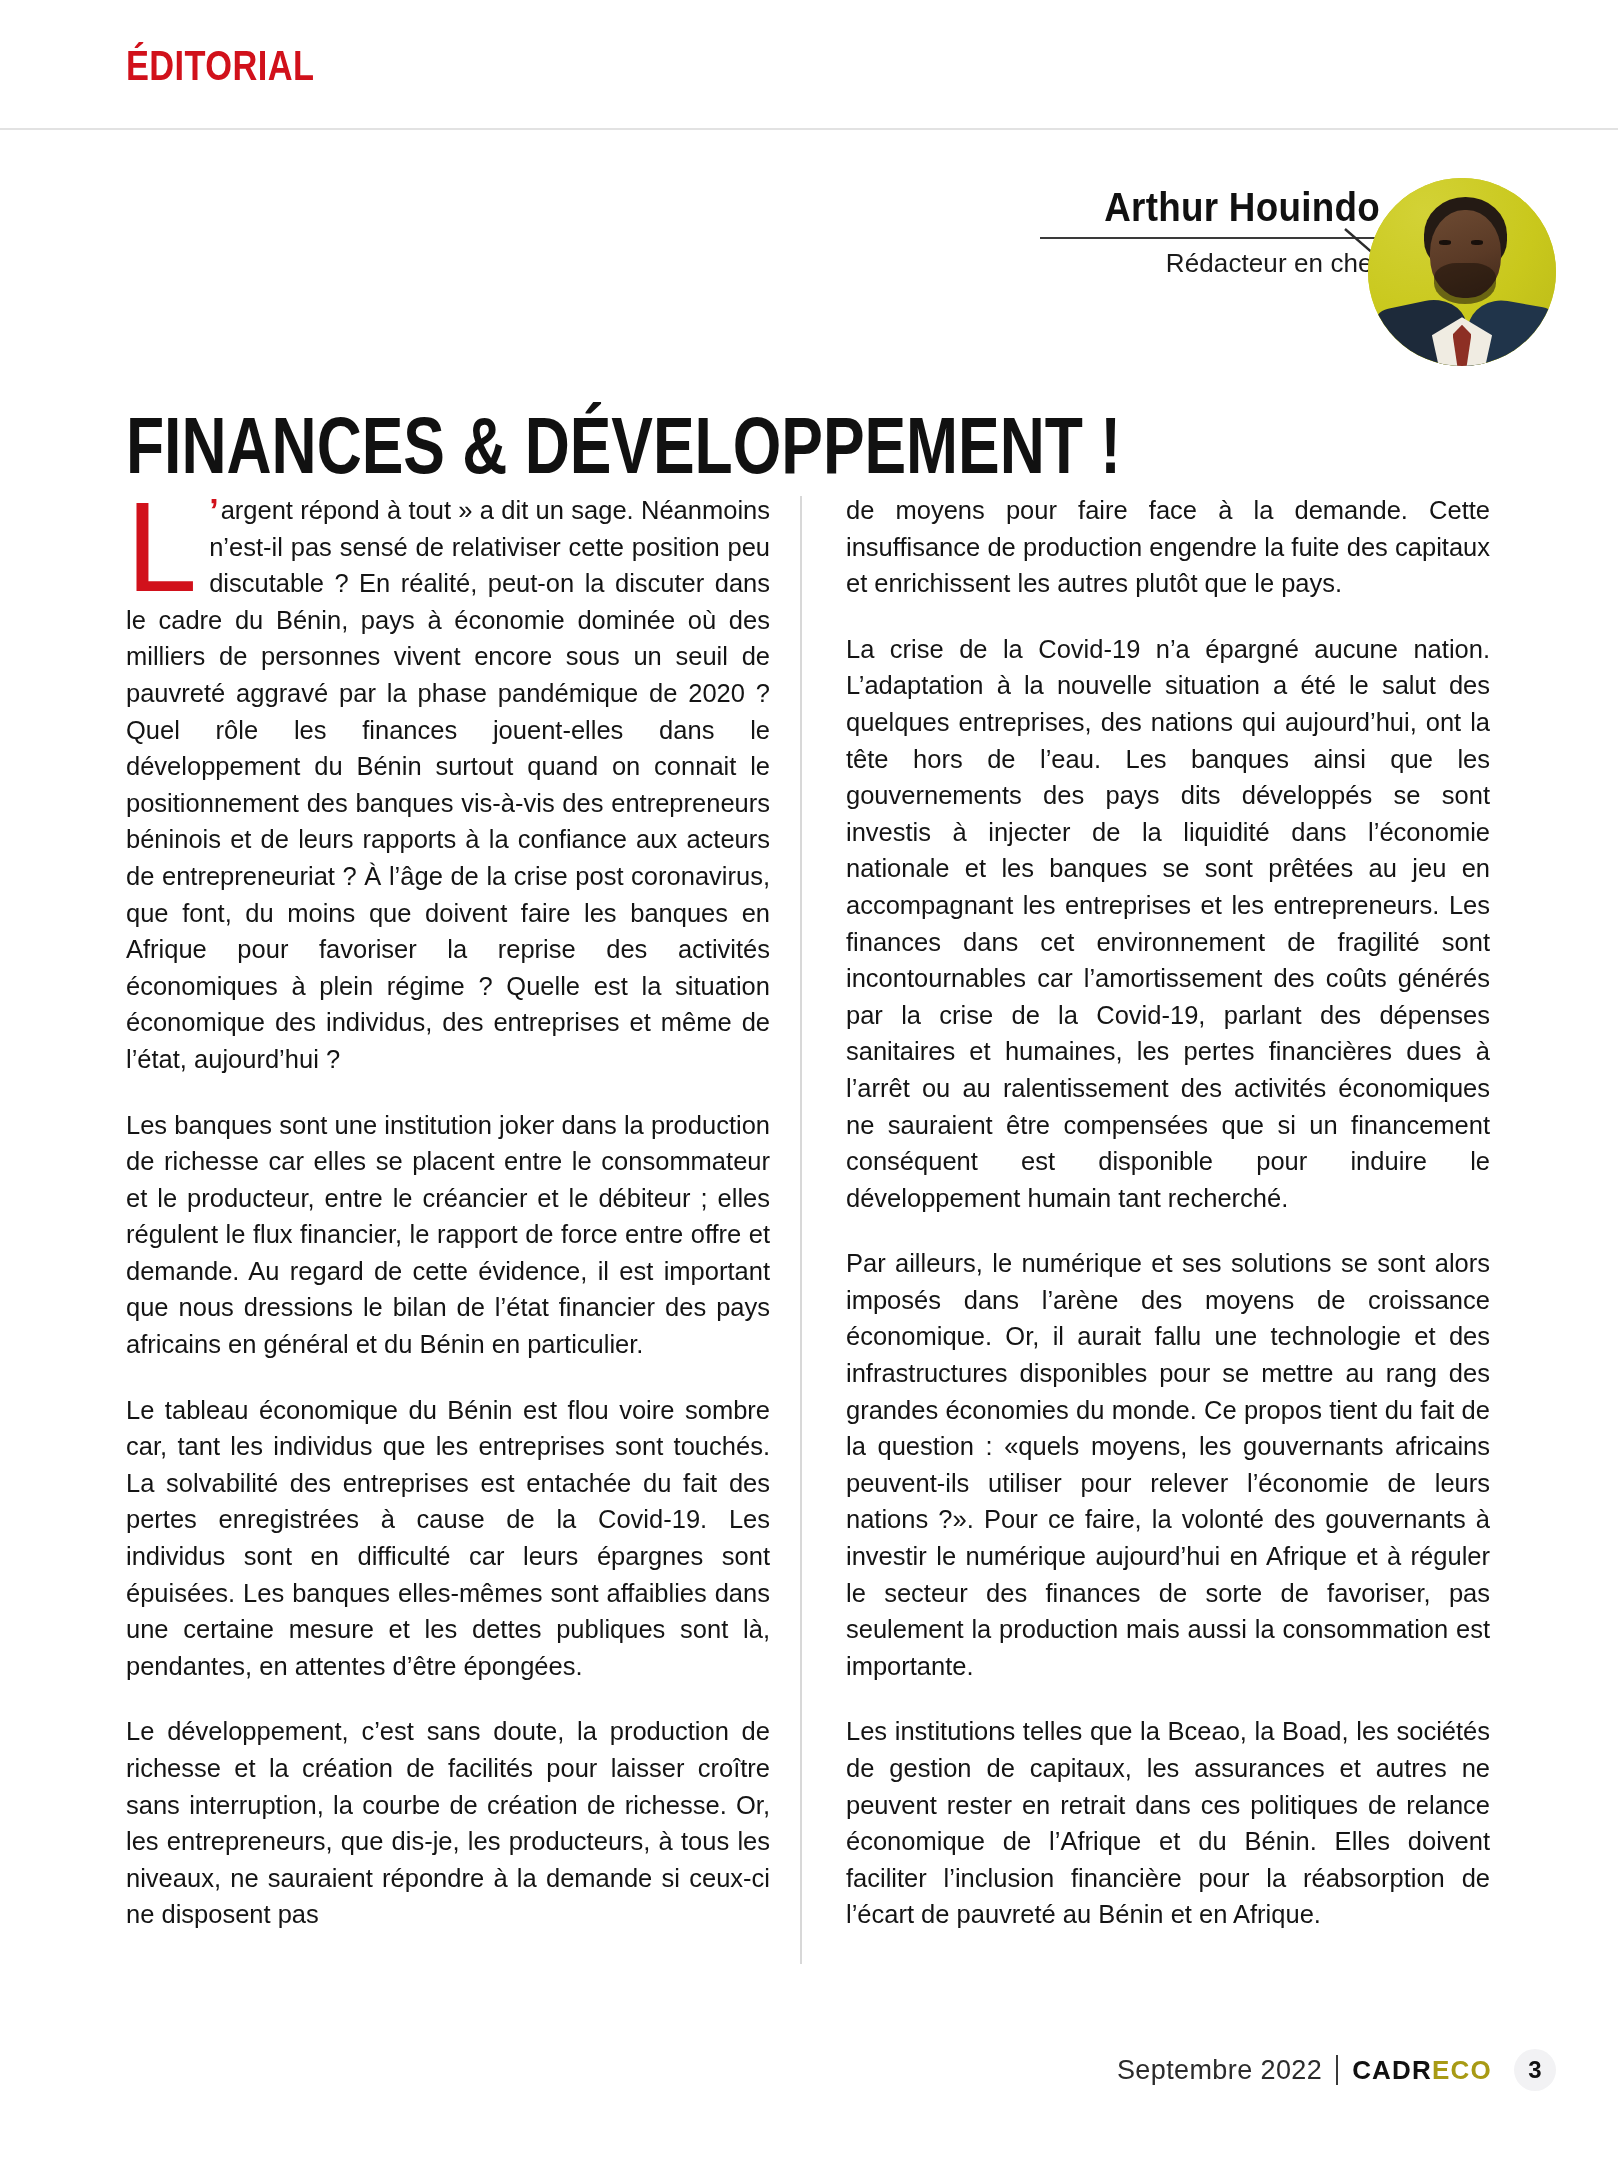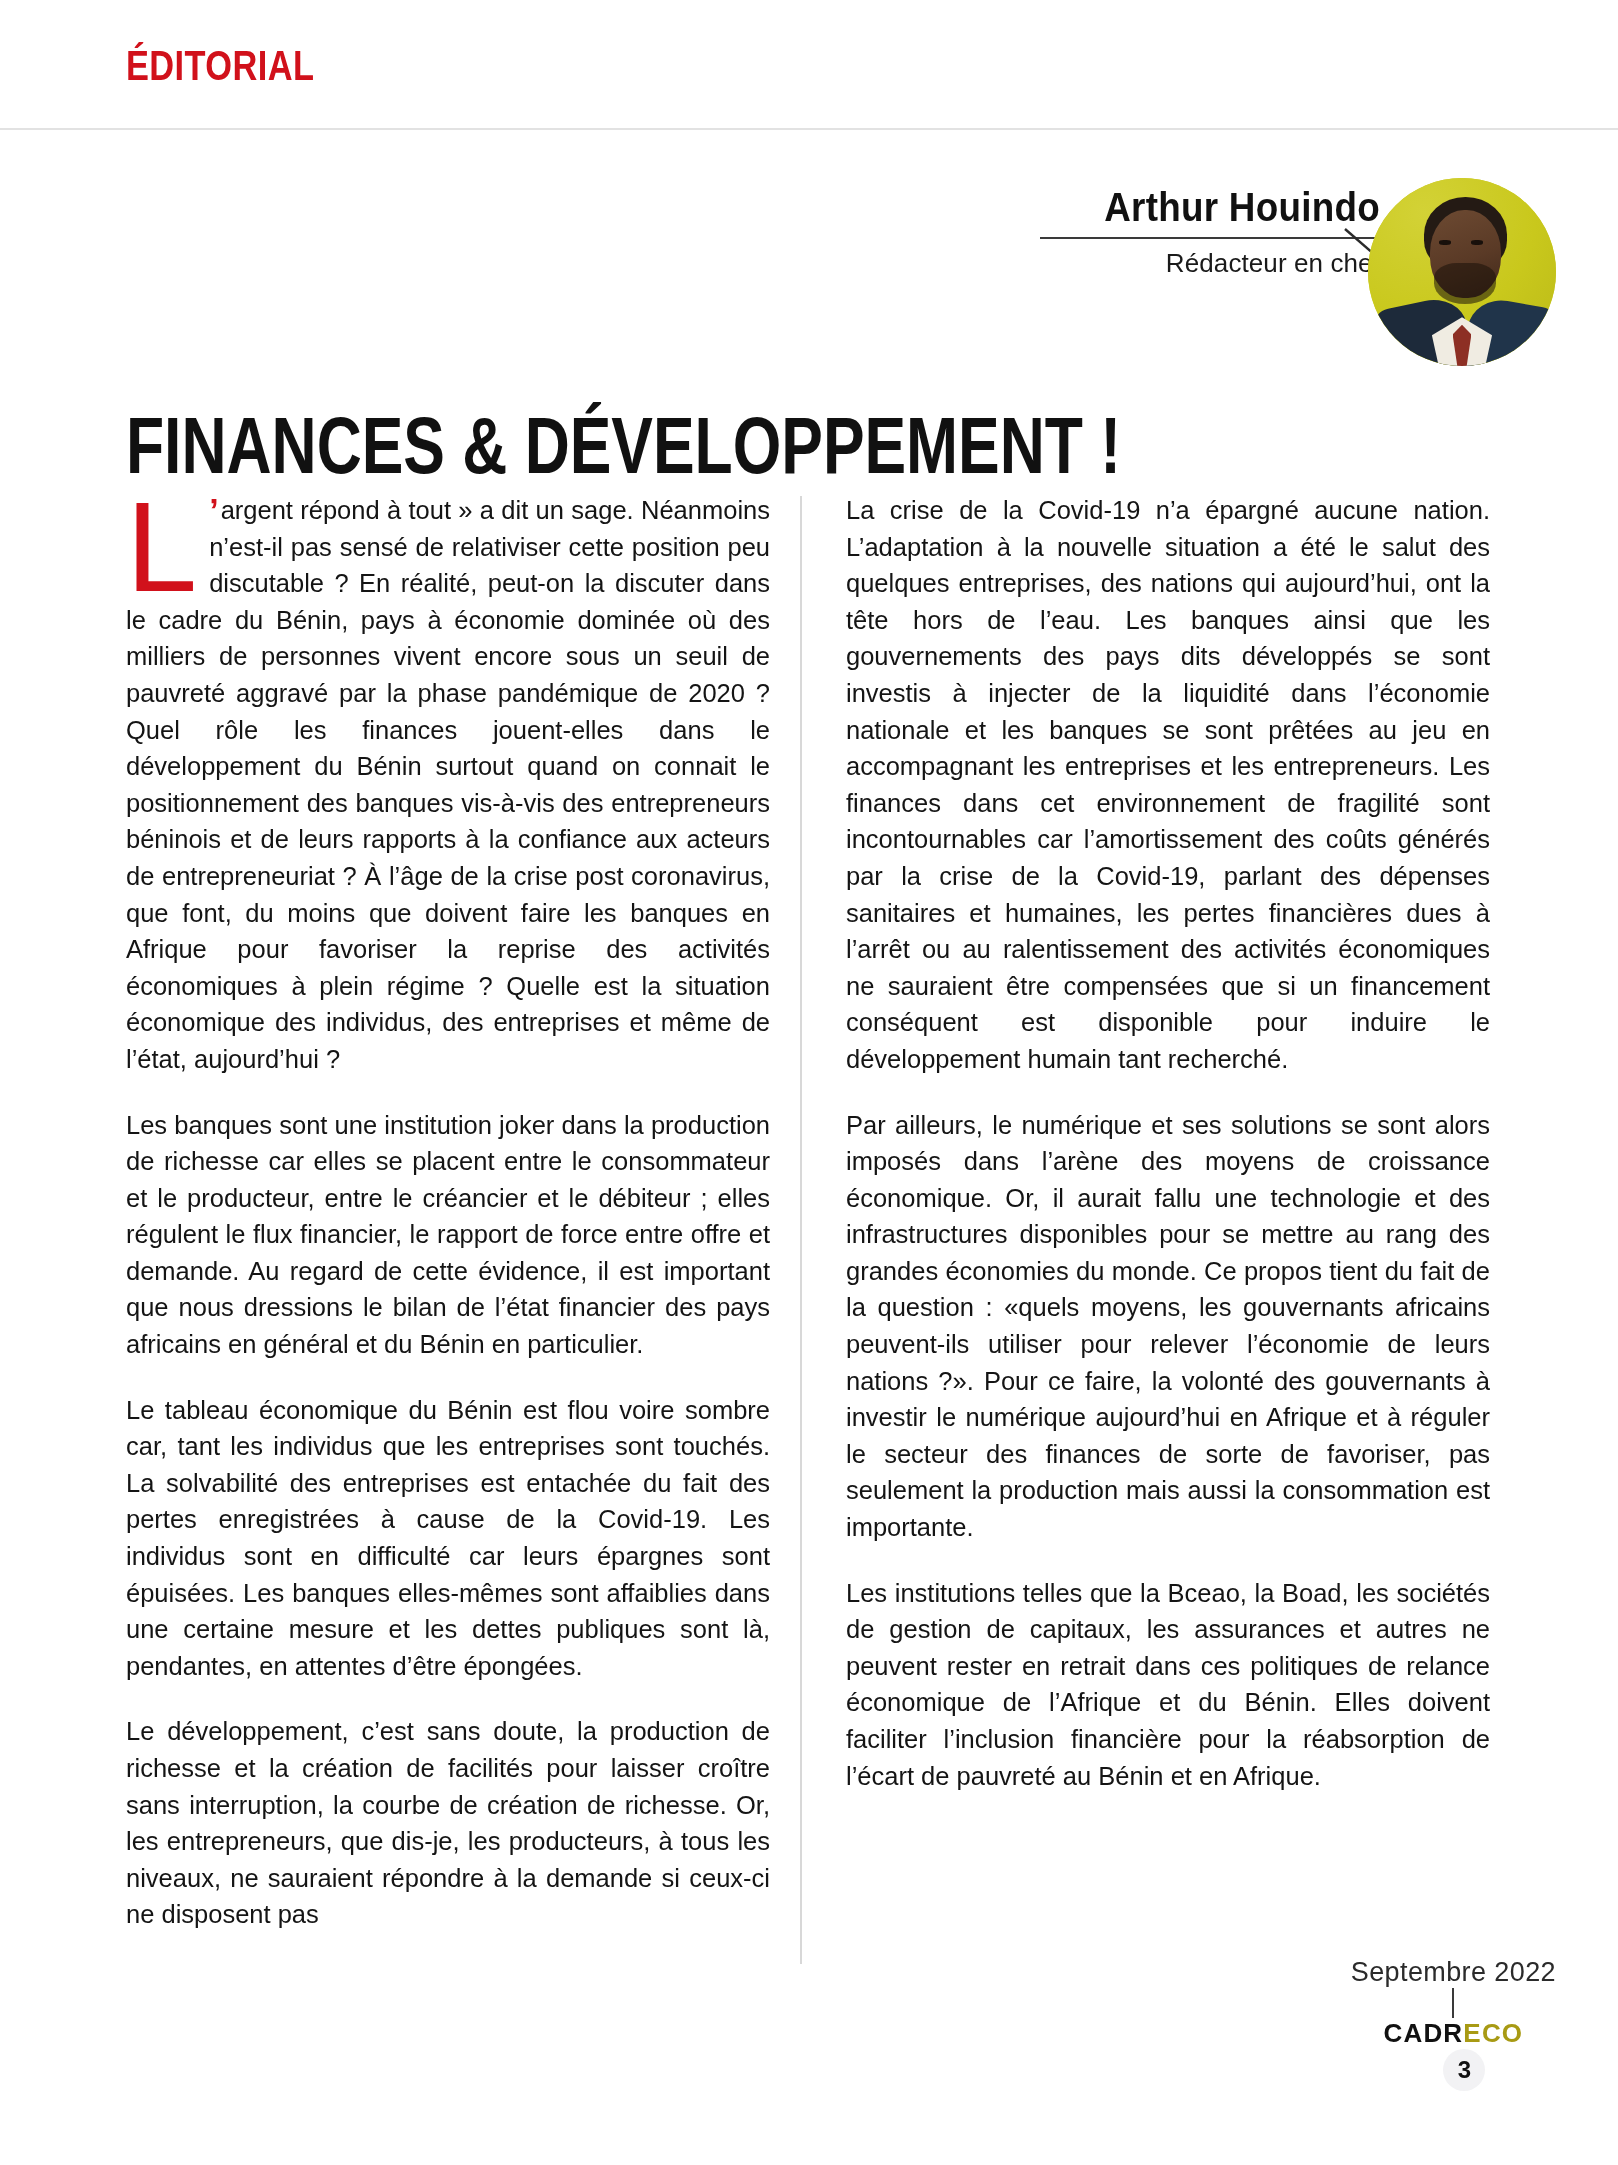--- a/index.html
+++ b/index.html
@@ -260,21 +260,20 @@
   }
 
   
   .footer {
     position: absolute;
     right: 62px;
     bottom: 74px;
     display: flex;
     align-items: center;
     gap: 0;
-    flex-direction: column;
   }
   .footer-date {
     font-family: "Liberation Sans", sans-serif;
     font-size: 27px;
     color: #2b2b2b;
     letter-spacing: 0.4px;
   }
   .footer-sep {
     margin: 0 14px;
     width: 2px;
@@ -344,20 +343,21 @@
     <div class="col-divider"></div>
 
     <div class="col left">
       <p class="dropcap-wrap"><span class="dropcap">L</span><span class="quote-open">’</span><span>argent répond à tout » a dit un sage. Néanmoins n’est-il pas sensé de relativiser cette position peu discutable ? En réalité, peut-on la discuter dans le cadre du Bénin, pays à économie dominée où des milliers de personnes vivent encore sous un seuil de pauvreté aggravé par la phase pandémique de 2020 ?  Quel rôle les finances jouent-elles dans le développement du Bénin surtout quand on connait le positionnement des banques vis-à-vis des entrepreneurs béninois et de leurs rapports à la confiance aux acteurs de entrepreneuriat ? À l’âge de la crise post coronavirus, que font, du moins que doivent faire les banques en Afrique pour favoriser la reprise des activités économiques à plein régime ?  Quelle est la situation économique des individus, des entreprises et même de l’état, aujourd’hui ?</span></p>
       <p>Les banques sont une institution joker dans la production de richesse car elles se placent entre le consommateur et le producteur, entre le créancier et le débiteur ; elles régulent le flux financier, le rapport de force entre offre et demande. Au regard de cette évidence, il est important que nous dressions le bilan de l’état financier des pays africains en général et du Bénin en particulier.</p>
       <p>Le tableau économique du Bénin est flou voire sombre car, tant les individus que les entreprises sont touchés. La solvabilité des entreprises est entachée du fait des pertes enregistrées à cause de la Covid-19. Les individus sont en difficulté car leurs épargnes sont épuisées. Les banques elles-mêmes sont affaiblies dans une certaine mesure et les dettes publiques sont là, pendantes, en attentes d’être épongées.</p>
       <p>Le développement, c’est sans doute, la production de richesse et la création de facilités pour laisser croître sans interruption, la courbe de création de richesse. Or, les entrepreneurs, que dis-je, les producteurs, à tous les niveaux, ne sauraient répondre à la demande si ceux-ci ne disposent pas</p>
     </div>
 
     <div class="col right">
+      <p>de moyens pour faire face à la demande. Cette insuffisance de production engendre la fuite des capitaux et enrichissent les autres plutôt que le pays.</p>
       <p>La crise de la Covid-19 n’a épargné aucune nation. L’adaptation à la nouvelle situation a été le salut des quelques entreprises, des nations qui aujourd’hui, ont la tête hors de l’eau. Les banques ainsi que les gouvernements des pays dits développés se sont investis à injecter de la liquidité dans l’économie nationale et les banques se sont prêtées au jeu en accompagnant les entreprises et les entrepreneurs. Les finances dans cet environnement de fragilité sont incontournables car l’amortissement des coûts générés par la crise de la Covid-19, parlant des dépenses sanitaires et humaines, les pertes financières dues à l’arrêt ou au ralentissement des activités économiques ne sauraient être compensées que si un financement conséquent est disponible pour induire le développement humain tant recherché.</p>
       <p>Par ailleurs, le numérique et ses solutions se sont alors imposés dans l’arène des moyens de croissance économique. Or, il aurait fallu une technologie et des infrastructures disponibles pour se mettre au rang des grandes économies du monde. Ce propos tient du fait de la question : «quels moyens, les gouvernants africains peuvent-ils utiliser pour relever l’économie de leurs nations ?». Pour ce faire, la volonté des gouvernants à investir le numérique aujourd’hui en Afrique et à réguler le secteur des finances de sorte de favoriser, pas seulement la production mais aussi la consommation est importante.</p>
       <p>Les institutions telles que la Bceao, la Boad, les sociétés de gestion de capitaux, les assurances et autres ne peuvent rester en retrait dans ces politiques de relance économique de l’Afrique et du Bénin. Elles doivent faciliter l’inclusion financière pour la réabsorption de l’écart de pauvreté au Bénin et en Afrique.</p>
     </div>
 
   </div>
 
   <div class="footer">
     <span class="footer-date">Septembre 2022</span>
     <span class="footer-sep"></span>

